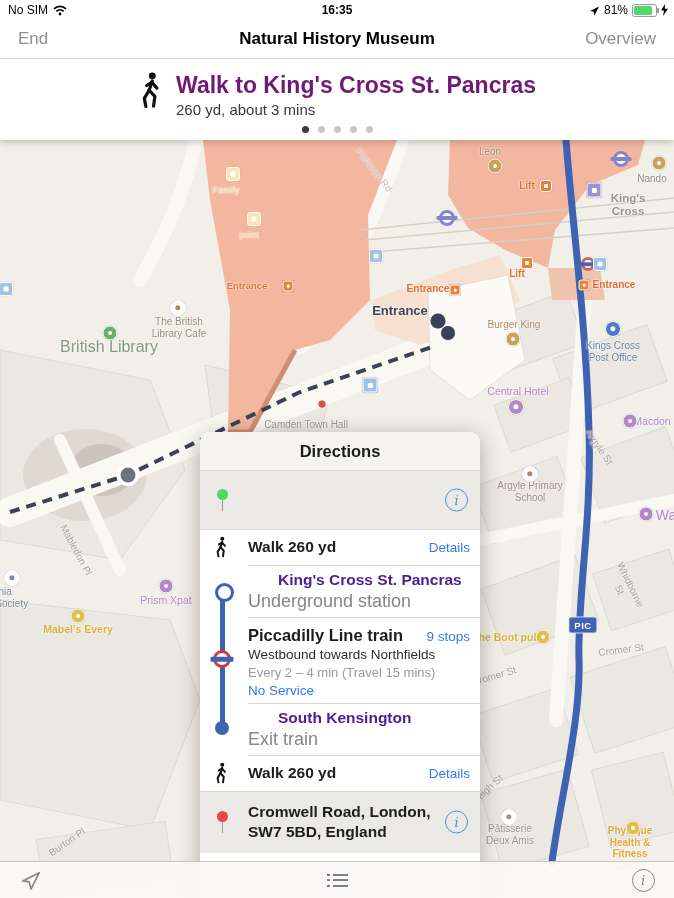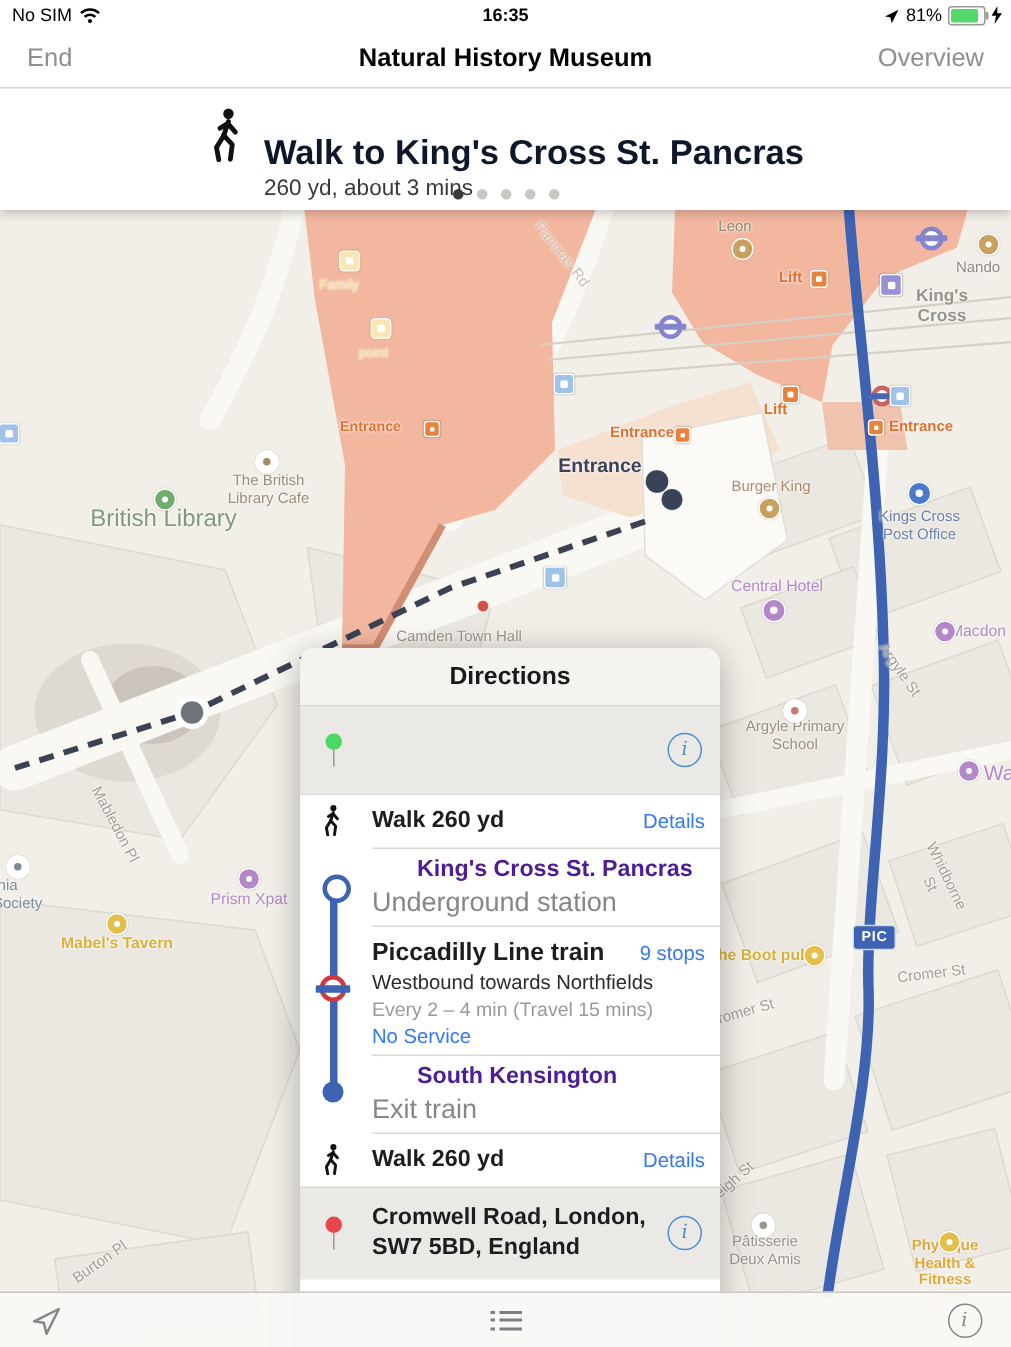--- a/index.html
+++ b/index.html
@@ -22,21 +22,21 @@
   #nav-bar .side{position:absolute;top:0;height:38px;display:flex;align-items:center;
     font-size:17px;color:#8e8e93;cursor:pointer;}
   #nav-end{left:18px;} #nav-overview{right:18px;}
   #nav-title{position:absolute;left:0;right:0;top:0;height:38px;display:flex;align-items:center;
     justify-content:center;font-size:17px;font-weight:700;color:#000;}
 
   
   #step-banner{position:absolute;top:59px;left:0;right:0;height:81px;background:#fff;z-index:35;
     box-shadow:0 2px 7px rgba(0,0,0,0.22);}
   #banner-inner{display:flex;align-items:flex-start;justify-content:center;gap:12px;padding-top:13px;}
-  #banner-text .t{font-size:23px;font-weight:600;color:#0f172a;line-height:26px;margin-top:16px;}
+  #banner-text .t{font-size:23px;font-weight:600;color:#701a75;line-height:26px;}
   #banner-text .s{font-size:15px;color:#3a3a3c;margin-top:3px;}
   #page-dots{position:absolute;bottom:7px;left:0;right:0;display:flex;justify-content:center;gap:9px;}
   .dot{width:7px;height:7px;border-radius:50%;background:#c9c7c4;}
   .dot.active{background:#3a3a3a;}
 
   
   #map{position:absolute;top:140px;left:0;width:674px;height:758px;overflow:hidden;background:#f2efe8;}
   #map svg{position:absolute;left:0;top:0;}
   #map-overlay{position:absolute;top:0;left:0;width:674px;height:898px;pointer-events:none;z-index:10;}
   .map-label{position:absolute;white-space:pre-line;text-align:center;line-height:1.15;
@@ -181,21 +181,21 @@
     <div class="map-label" style="left: 518px; top: 391px; font-size: 10.5px; color: rgb(180, 135, 201); transform: translate(-50%, -50%) rotate(0deg);">Central Hotel</div>
     <div class="map-label" style="left: 652px; top: 421px; font-size: 10.5px; color: rgb(180, 135, 201); transform: translate(-50%, -50%) rotate(0deg);">Macdon</div>
     <div class="map-label" style="left: 599px; top: 447px; font-size: 10px; color: rgb(165, 161, 150); transform: translate(-50%, -50%) rotate(55deg);">Argyle St</div>
     <div class="map-label" style="left: 530px; top: 491px; font-size: 10px; color: rgb(158, 141, 130); transform: translate(-50%, -50%) rotate(0deg);">Argyle Primary
 School</div>
     <div class="map-label" style="left: 666px; top: 515px; font-size: 14px; color: rgb(180, 135, 201); transform: translate(-50%, -50%) rotate(0deg);">Wa</div>
     <div class="map-label" style="left: 109px; top: 347px; font-size: 16px; color: rgb(132, 152, 127); transform: translate(-50%, -50%) rotate(0deg);">British Library</div>
     <div class="map-label" style="left: 179px; top: 327px; font-size: 10px; color: rgb(156, 141, 126); transform: translate(-50%, -50%) rotate(0deg);">The British
 Library Cafe</div>
     <div class="map-label" style="left: 306px; top: 425px; font-size: 10px; color: rgb(158, 150, 137); transform: translate(-50%, -50%) rotate(0deg);">Camden Town Hall</div>
-    <div class="map-label" style="left: 78px; top: 629px; font-size: 10.5px; color: rgb(217, 177, 60); font-weight: 600; transform: translate(-50%, -50%) rotate(0deg);">Mabel's Tavern</div>
+    <div class="map-label" style="left: 78px; top: 629px; font-size: 10.5px; color: rgb(217, 177, 60); font-weight: 600; transform: translate(-50%, -50%) rotate(0deg);">Mabel's Every</div>
     <div class="map-label" style="left: 166px; top: 600px; font-size: 10.5px; color: rgb(180, 135, 201); transform: translate(-50%, -50%) rotate(0deg);">Prism Xpat</div>
     <div class="map-label" style="left: -8px; top: 597px; font-size: 10px; color: rgb(125, 139, 153); transform: translate(-50%, -50%) rotate(0deg);">Britannia
 Housing Society</div>
     <div class="map-label" style="left: 76px; top: 550px; font-size: 10px; color: rgb(165, 161, 150); transform: translate(-50%, -50%) rotate(62deg);">Mabledon Pl</div>
     <div class="map-label" style="left: 506px; top: 637px; font-size: 10.5px; color: rgb(217, 177, 60); font-weight: 600; transform: translate(-50%, -50%) rotate(0deg);">The Boot pub</div>
     <div class="map-label" style="left: 621px; top: 650px; font-size: 10px; color: rgb(165, 161, 150); transform: translate(-50%, -50%) rotate(-7deg);">Cromer St</div>
     <div class="map-label" style="left: 494px; top: 676px; font-size: 10px; color: rgb(165, 161, 150); transform: translate(-50%, -50%) rotate(-16deg);">Cromer St</div>
     <div class="map-label" style="left: 625px; top: 587px; font-size: 10px; color: rgb(165, 161, 150); transform: translate(-50%, -50%) rotate(64deg);">Whidborne St</div>
     <div class="map-label" style="left: 488px; top: 789px; font-size: 10px; color: rgb(165, 161, 150); transform: translate(-50%, -50%) rotate(-42deg);">Leigh St</div>
     <div class="map-label" style="left: 510px; top: 834px; font-size: 10px; color: rgb(154, 148, 140); transform: translate(-50%, -50%) rotate(0deg);">Pâtisserie

